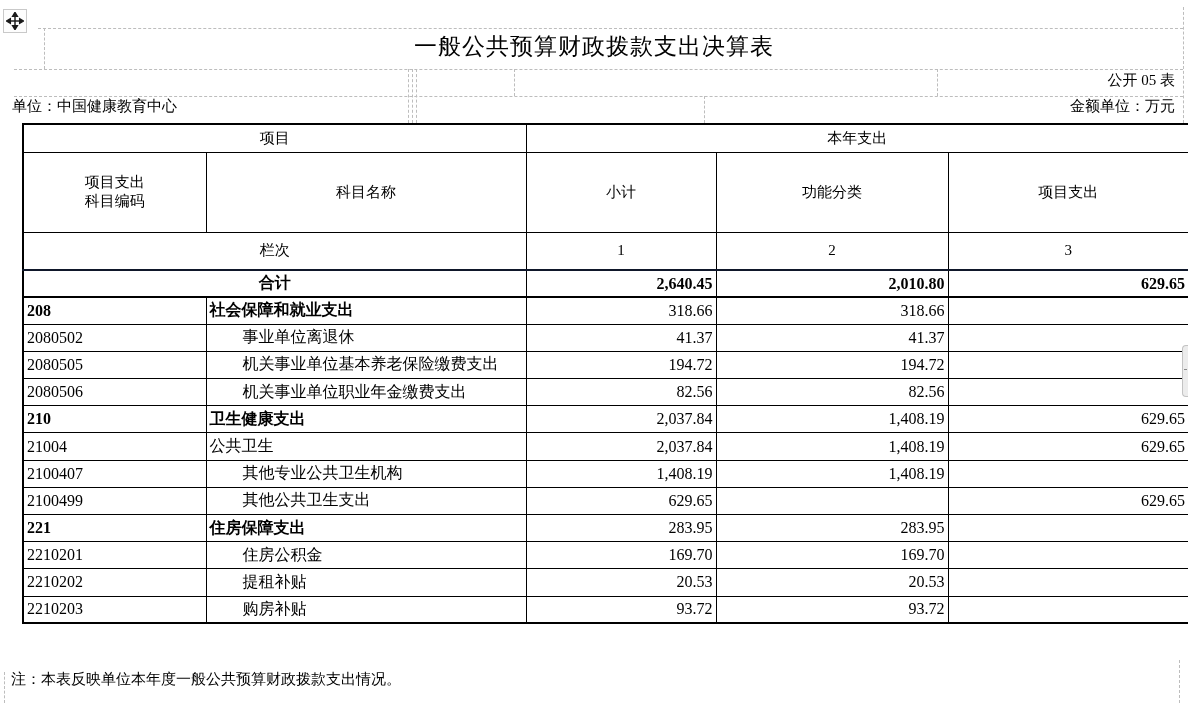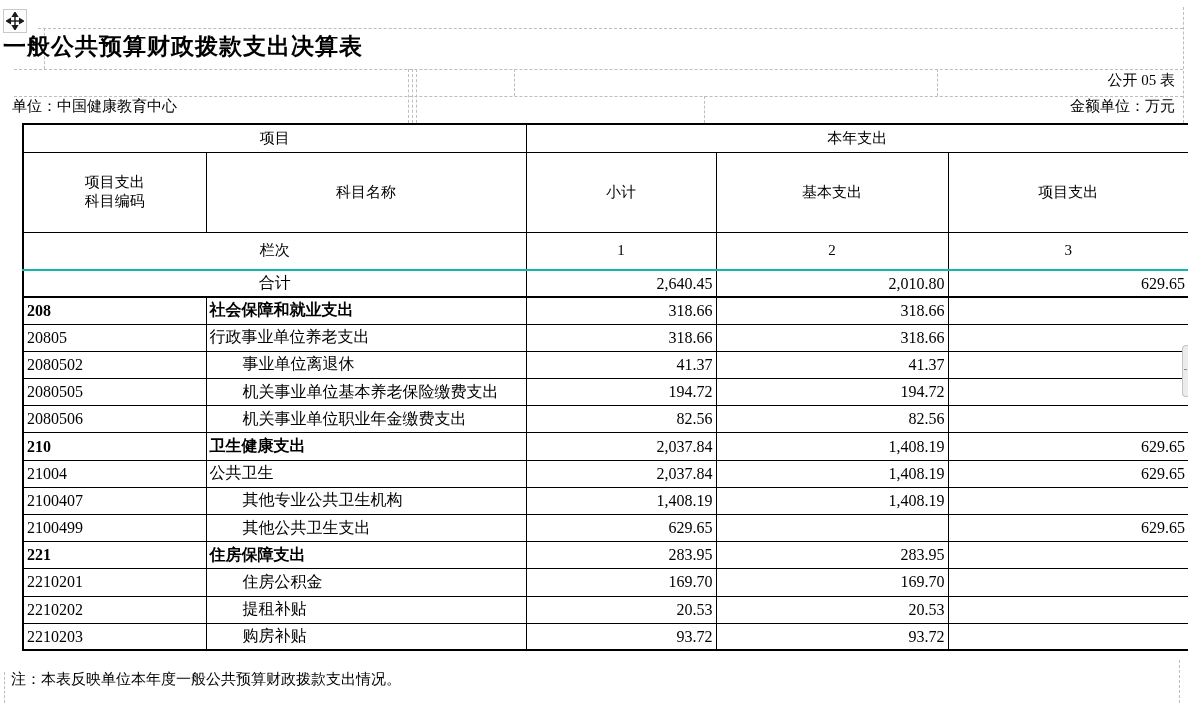--- a/index.html
+++ b/index.html
@@ -13,22 +13,22 @@
   .move-handle {
     position:absolute; left:3px; top:9px; width:24px; height:24px;
     background:#fdfdfd; border:1px solid #c9c9c9; box-sizing:border-box;
     display:flex; align-items:center; justify-content:center;
   }
   
   .hguide { position:absolute; border-top:1px dashed #bdbdbd; height:0; }
   .vguide { position:absolute; border-left:1px dashed #bdbdbd; width:0; }
   
   .doc-title {
-    position:absolute; left:3px; top:31px; width:1166px;
-    font-size:23px; font-weight:bold; letter-spacing:1px;
+    position:absolute; left:11px; top:31px; width:1166px;
+    text-align:center; font-size:23px; font-weight:normal; letter-spacing:1px;
   }
   .table-no {
     position:absolute; right:13px; top:71px; font-size:15px; text-align:right;
   }
   .unit-line {
     position:absolute; left:12px; right:13px; top:97px; font-size:15px;
     display:flex; justify-content:space-between;
   }
   
   table.fin {
@@ -38,21 +38,21 @@
   }
   table.fin th, table.fin td {
     border:1px solid #000; padding:0 3px; overflow:hidden;
     white-space:nowrap; font-weight:normal; box-sizing:border-box;
   }
   table.fin thead th { text-align:center; vertical-align:middle; }
   tr.h1 { height:28px; }
   tr.h2 { height:80px; }
   tr.h3 { height:38px; }
   tr.total { height:27px; }
-  tr.total td { border-top:2px solid #14b8a6; border-bottom:2px solid #000; font-weight:normal; }
+  tr.total td { border-top:2px solid #0f172a; border-bottom:2px solid #000; font-weight:bold; }
   tbody tr.data { height:27.2px; }
   td.code { text-align:left; font-size:16px; }
   td.name { text-align:left; font-size:16px; }
   td.name.lv3 { padding-left:36px; }
   td.num { text-align:right; font-size:16px; }
   tr.bold td.code, tr.bold td.name { font-weight:bold; }
   td.center { text-align:center; }
   td.total-label { text-align:center; font-weight:bold; font-size:16px; }
   
   .note { position:absolute; left:11px; top:670px; font-size:15px; }
@@ -117,21 +117,21 @@
       <th colspan="2">项目</th>
       <th colspan="3">本年支出</th>
     </tr>
     <tr class="h2">
       <th>
         <div>项目支出</div>
         <div>科目编码</div>
       </th>
       <th>科目名称</th>
       <th>小计</th>
-      <th>基本支出</th>
+      <th>功能分类</th>
       <th>项目支出</th>
     </tr>
     <tr class="h3">
       <td colspan="2" class="center">栏次</td>
       <td class="center">1</td>
       <td class="center">2</td>
       <td class="center">3</td>
     </tr>
   </thead>
   <tbody>
@@ -143,27 +143,20 @@
     </tr>
 
     <tr class="data bold">
       <td class="code">208</td>
       <td class="name lv1">社会保障和就业支出</td>
       <td class="num">318.66</td>
       <td class="num">318.66</td>
       <td class="num"></td>
     </tr>
     <tr class="data">
-      <td class="code">20805</td>
-      <td class="name lv2">行政事业单位养老支出</td>
-      <td class="num">318.66</td>
-      <td class="num">318.66</td>
-      <td class="num"></td>
-    </tr>
-    <tr class="data">
       <td class="code">2080502</td>
       <td class="name lv3">事业单位离退休</td>
       <td class="num">41.37</td>
       <td class="num">41.37</td>
       <td class="num"></td>
     </tr>
     <tr class="data">
       <td class="code">2080505</td>
       <td class="name lv3">机关事业单位基本养老保险缴费支出</td>
       <td class="num">194.72</td>

